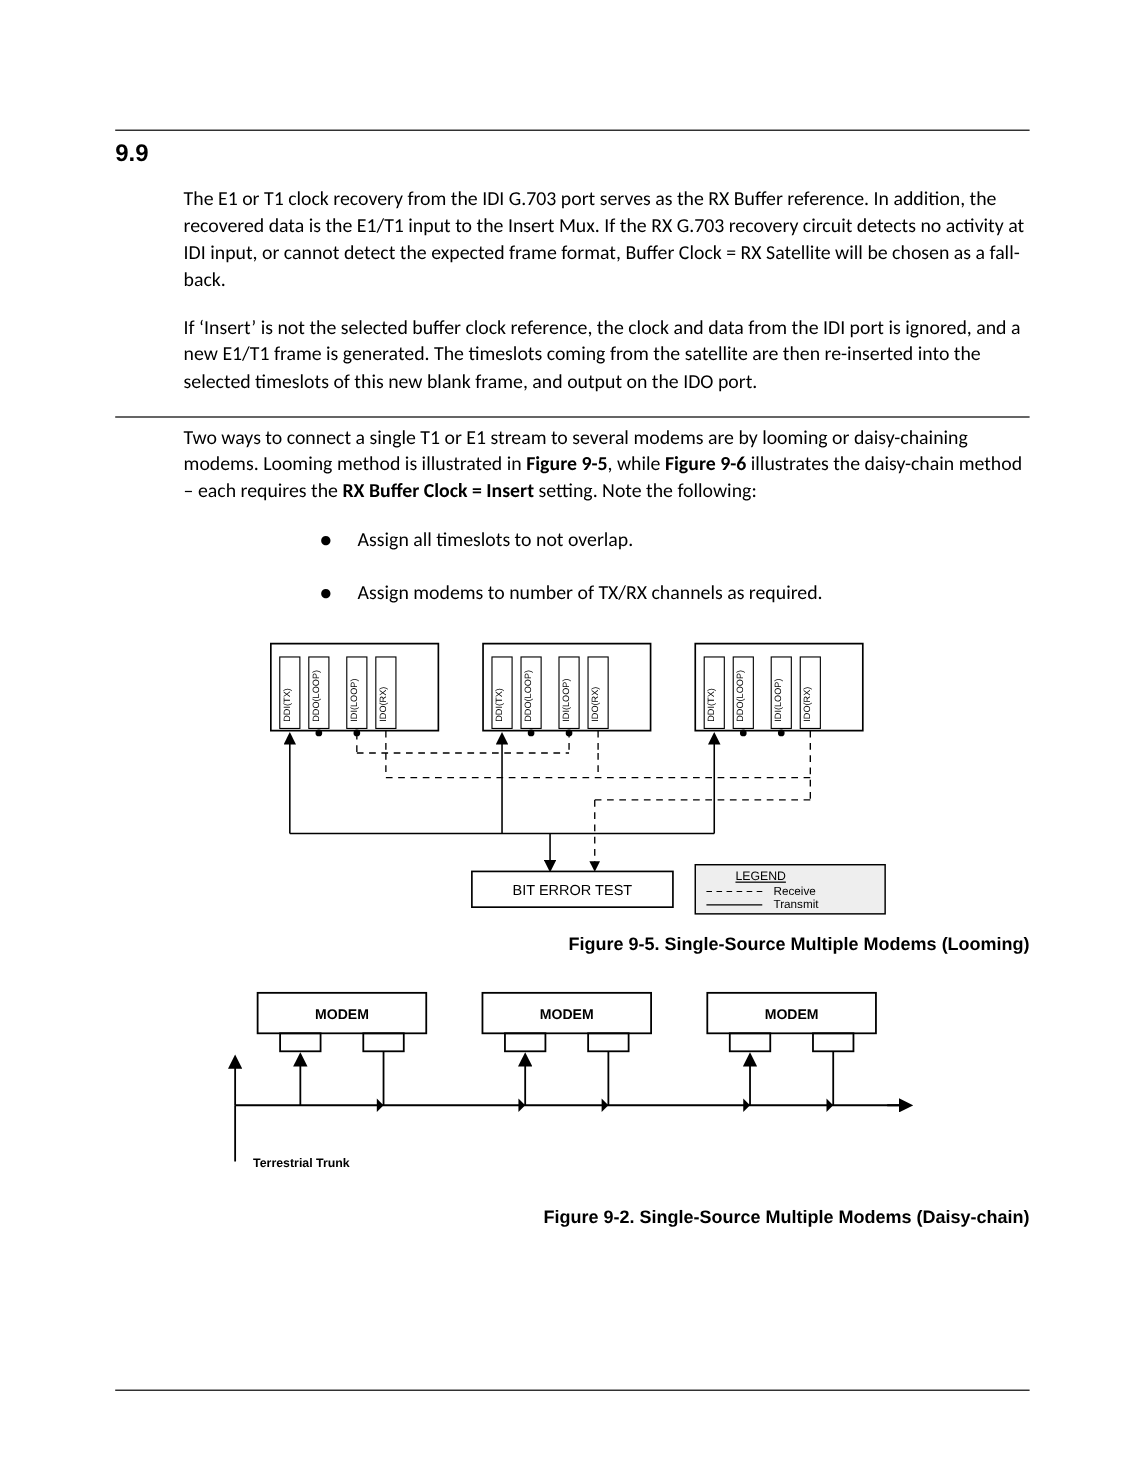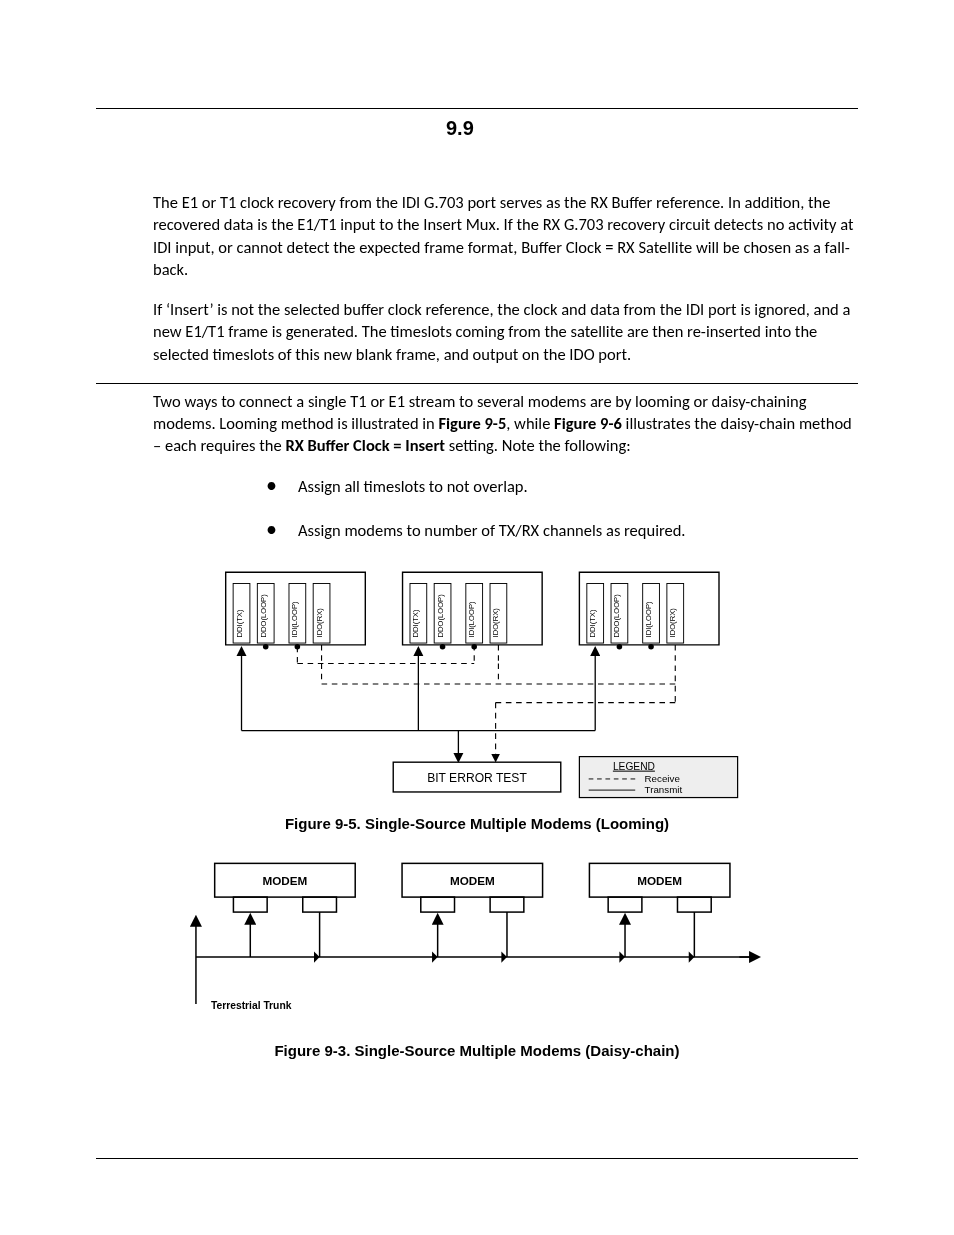--- a/index.html
+++ b/index.html
@@ -27,22 +27,21 @@
     left: 96px; right: 96px;
     bottom: 68px;
   }
   h2.sec {
     font-family: Arial, Helvetica, sans-serif;
     font-weight: bold;
     font-size: 20px;
     margin: 4px 0 14px 0;
     line-height: 1.3;
     display: flex;
-    align-items: center;
-    flex-direction: column;
+    align-items: flex-end;
   }
   h2.sec .num {
     width: 62px;
     flex: 0 0 62px;
   }
   .body-para {
     font-size: 16.5px;
     line-height: 1.35;
     margin: 0 0 18px 57px;
   }
@@ -70,21 +69,21 @@
   }
   .figure-wrap {
     margin: 10px 0 4px 0;
     text-align: center;
   }
   .figure-wrap svg { display: block; margin: 0 auto; }
   .figure-caption {
     font-family: Arial, Helvetica, sans-serif;
     font-weight: bold;
     font-size: 15px;
-    text-align: center;
+    text-align: right;
     margin: 10px 0 22px 0;
   }
 </style>
 </head>
 <body>
 
 <div class="page">
 
   <hr class="rule">
   <h2 class="sec">
@@ -248,17 +247,17 @@
 
       <g fill="#000">
         <polygon points="152,110 146,104 146,116"></polygon>
         <polygon points="278,110 272,104 272,116"></polygon>
         <polygon points="352,110 346,104 346,116"></polygon>
         <polygon points="478,110 472,104 472,116"></polygon>
         <polygon points="552,110 546,104 546,116"></polygon>
       </g>
     </svg>
   </div>
-  <p class="figure-caption">Figure 9-3. Single-Source Multiple Modems (Daisy-chain)</p>
+  <p class="figure-caption">Figure 9-2. Single-Source Multiple Modems (Daisy-chain)</p>
 
 </div>
 
 <hr class="bottom-rule">
 
 </body></html>

